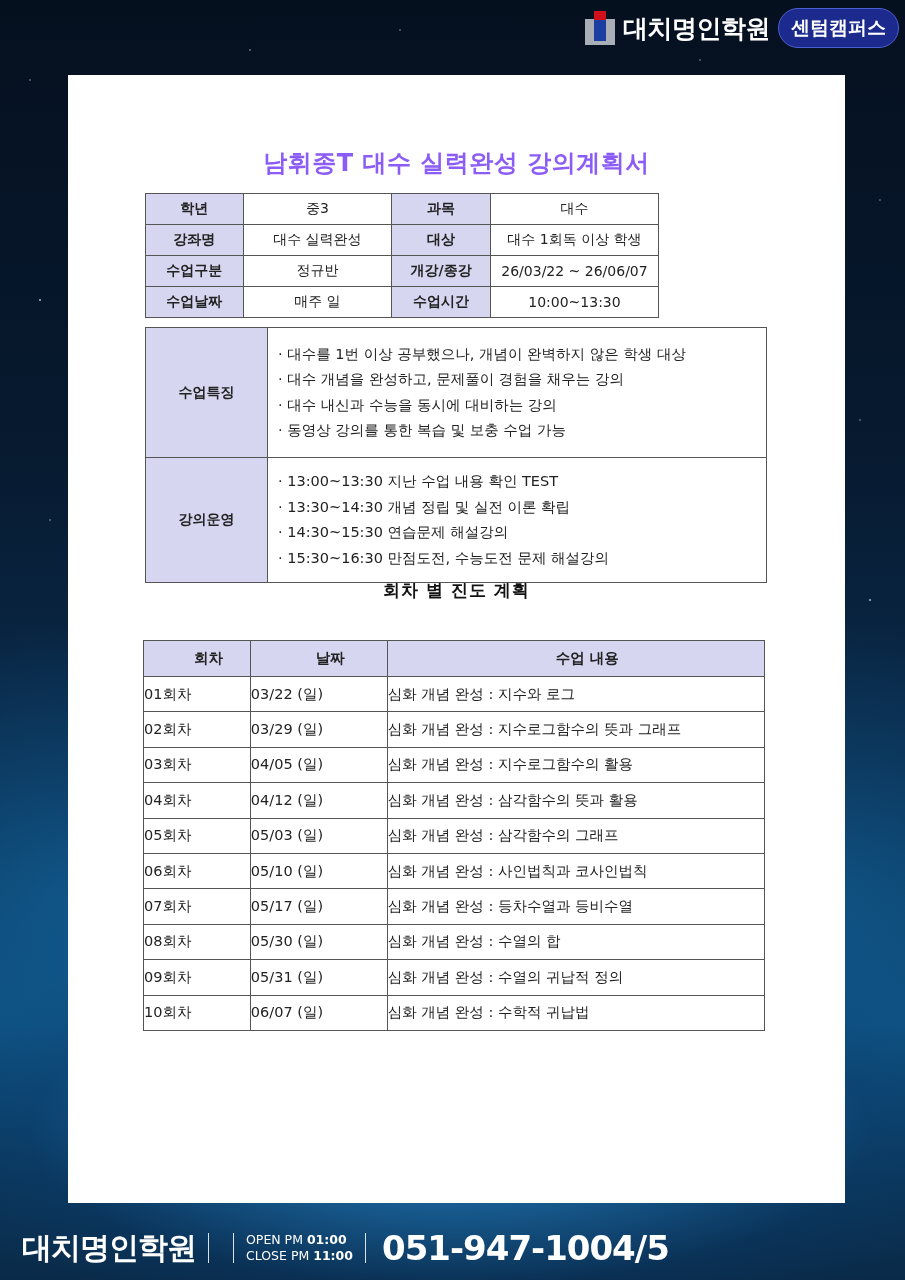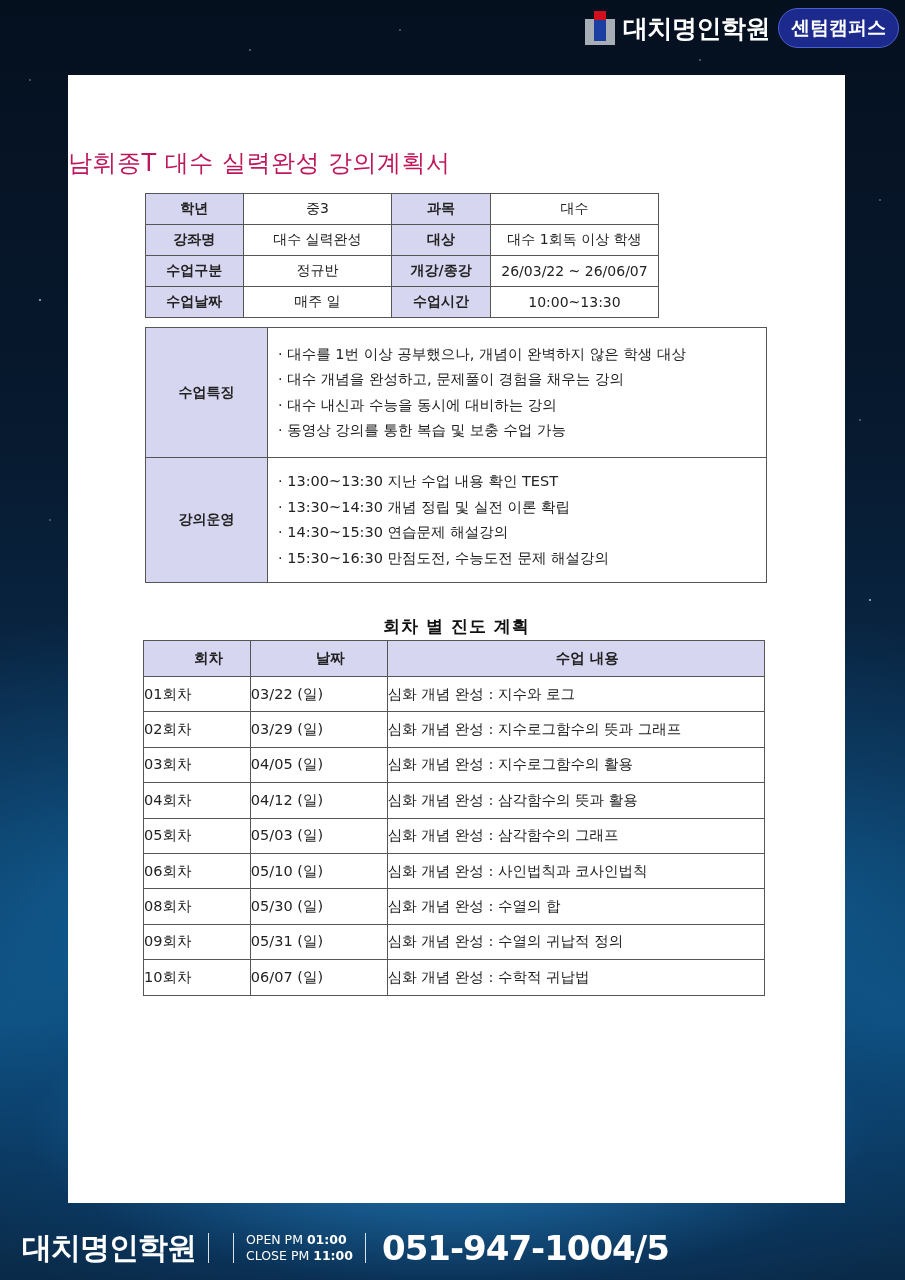--- a/index.html
+++ b/index.html
@@ -29,37 +29,37 @@
   .top-brand { position: absolute; top: 8px; right: 6px; display: flex; align-items: center; gap: 8px; }
   .logo-mark { position: relative; width: 30px; height: 38px; }
   .logo-mark .gray { position: absolute; left: 0; top: 10px; width: 30px; height: 26px; background: #a9adb5; }
   .logo-mark .blue { position: absolute; left: 9px; top: 10px; width: 12px; height: 22px; background: #1a3fa0; }
   .logo-mark .red { position: absolute; left: 9px; top: 2px; width: 12px; height: 9px; background: #d0101c; }
   .brand-name { color: #ffffff; font-weight: bold; font-size: 25px; letter-spacing: -0.5px; }
   .campus-badge { background: #1b2a8c; color: #ffffff; font-weight: bold; font-size: 19px; padding: 6px 12px; border-radius: 20px; border: 1.5px solid #4a5fd0; }
 
   .paper { position: absolute; left: 68px; top: 75px; width: 777px; height: 1128px; background: #ffffff; }
 
-  .doc-title { position: absolute; left: 0; right: 0; top: 72px; font-size: 24px; font-weight: normal; color: #be185d; letter-spacing: 0.5px; }
+  .doc-title { position: absolute; left: 0; right: 0; top: 72px; text-align: center; font-size: 24px; font-weight: bold; color: #8b5cf6; letter-spacing: 0.5px; }
 
   table { border-collapse: collapse; position: absolute; }
   td, th { border: 1px solid #555; font-size: 14px; color: #222; }
   .hd { background: #d6d6f0; font-weight: bold; text-align: center; }
   .val { text-align: center; }
 
   .info { left: 77px; top: 118px; width: 514px; }
   .info td { height: 31px; }
 
   .feat { left: 77px; top: 252px; width: 622px; }
   .feat td.hd { width: 122px; }
   .feat td.list { padding: 8px 10px; line-height: 25.5px; font-size: 14.5px; }
   .feat tr.r1 td { height: 130px; }
   .feat tr.r2 td { height: 125px; }
 
-  .section-title { position: absolute; left: 0; right: 0; top: 540px; text-align: center; font-size: 17px; font-weight: bold; color: #111; letter-spacing: 1px; }
+  .section-title { position: absolute; left: 0; right: 0; top: 504px; text-align: center; font-size: 17px; font-weight: bold; color: #111; letter-spacing: 1px; }
 
   .plan { left: 75px; top: 565px; width: 622px; }
   .plan th { height: 36px; font-size: 14.5px; padding-left: 23px; }
   .plan td { height: 35.4px; font-size: 14.5px; }
   .plan td.c { }
   .plan td.t { }
 
   .bottom-bar { position: absolute; left: 0; right: 0; bottom: 0; height: 64px; display: flex; align-items: center; padding-left: 22px; color: #fff; }
   .b-name { font-size: 30px; font-weight: bold; letter-spacing: -1px; }
   .sep { width: 1px; height: 30px; background: #fff; margin: 0 12px; opacity: 0.85; }
@@ -181,20 +181,25 @@
           <td class="c">05회차</td>
           <td class="c">05/03 (일)</td>
           <td class="t">심화 개념 완성 : 삼각함수의 그래프</td>
         </tr>
     <tr>
           <td class="c">06회차</td>
           <td class="c">05/10 (일)</td>
           <td class="t">심화 개념 완성 : 사인법칙과 코사인법칙</td>
         </tr>
     <tr>
+          <td class="c">07회차</td>
+          <td class="c">05/17 (일)</td>
+          <td class="t">심화 개념 완성 : 등차수열과 등비수열</td>
+        </tr>
+    <tr>
           <td class="c">08회차</td>
           <td class="c">05/30 (일)</td>
           <td class="t">심화 개념 완성 : 수열의 합</td>
         </tr>
     <tr>
           <td class="c">09회차</td>
           <td class="c">05/31 (일)</td>
           <td class="t">심화 개념 완성 : 수열의 귀납적 정의</td>
         </tr>
     <tr>

